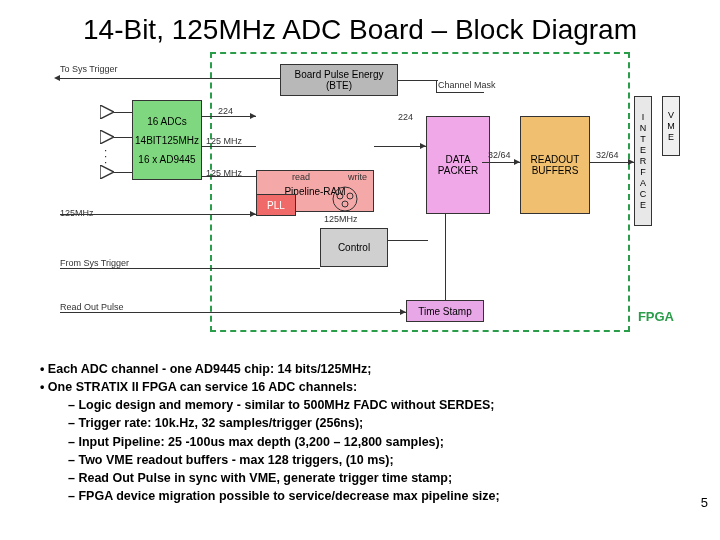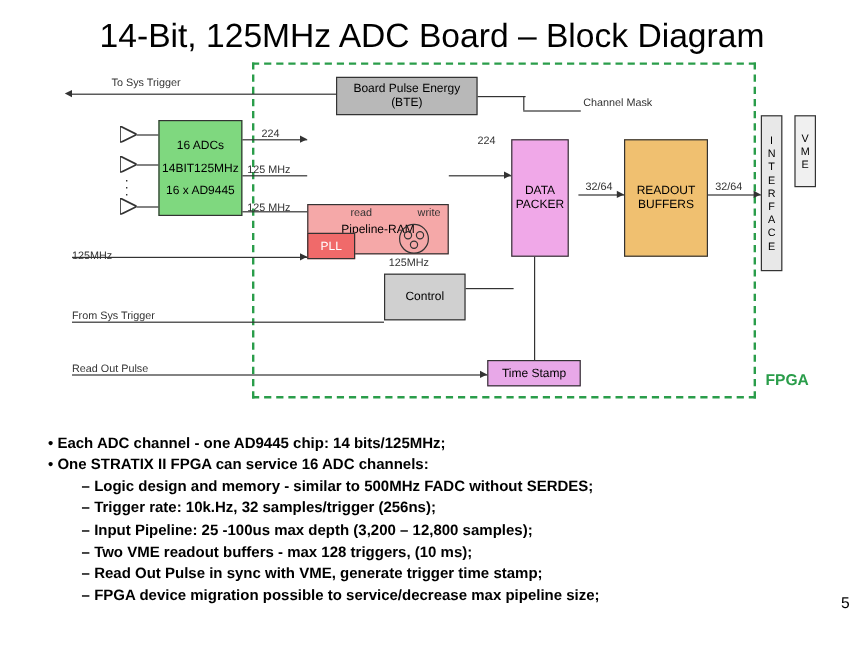--- a/index.html
+++ b/index.html
@@ -89,40 +89,40 @@
         <circle cx="10" cy="12" r="3" fill="none" stroke="#333"></circle>
         <circle cx="20" cy="12" r="3" fill="none" stroke="#333"></circle>
         <circle cx="15" cy="20" r="3" fill="none" stroke="#333"></circle>
       </svg>
   </div>
 
   <div class="blk ts-blk" style="left:366px; top:250px; width:78px; height:22px;">
     <span>Time Stamp</span>
   </div>
 
-  <div class="blk dp-blk" style="left:386px; top:66px; width:48px; height:98px; flex-direction:column;">
+  <div class="blk dp-blk" style="left:386px; top:66px; width:64px; height:98px; flex-direction:column;">
     <div>DATA</div>
     <div>PACKER</div>
   </div>
 
   <div class="blk rb-blk" style="left:480px; top:66px; width:70px; height:98px; flex-direction:column;">
     <div>READOUT</div>
     <div>BUFFERS</div>
   </div>
 
   <div class="blk if-blk" style="left:594px; top:46px; width:18px; height:130px;">
     <span class="vtext">INTERFACE</span>
   </div>
 
   <div class="blk vme-blk" style="left:622px; top:46px; width:18px; height:60px;">
     <span class="vtext">VME</span>
   </div>
 
-  <div class="lbl" style="left:20px; top:14px;margin-left:33px;">To Sys Trigger</div>
-  <div class="lbl" style="left:398px; top:30px;margin-left:48px;">Channel Mask</div>
+  <div class="lbl" style="left:20px; top:14px;">To Sys Trigger</div>
+  <div class="lbl" style="left:398px; top:30px;">Channel Mask</div>
   <div class="lbl" style="left:178px; top:56px;">224</div>
   <div class="lbl" style="left:358px; top:62px;">224</div>
   <div class="lbl" style="left:166px; top:86px;">125 MHz</div>
   <div class="lbl" style="left:166px; top:118px;">125 MHz</div>
   <div class="lbl" style="left:284px; top:164px;">125MHz</div>
   <div class="lbl" style="left:20px; top:158px;">125MHz</div>
   <div class="lbl" style="left:252px; top:122px;">read</div>
   <div class="lbl" style="left:308px; top:122px;">write</div>
   <div class="lbl" style="left:20px; top:208px;">From Sys Trigger</div>
   <div class="lbl" style="left:20px; top:252px;">Read Out Pulse</div>

